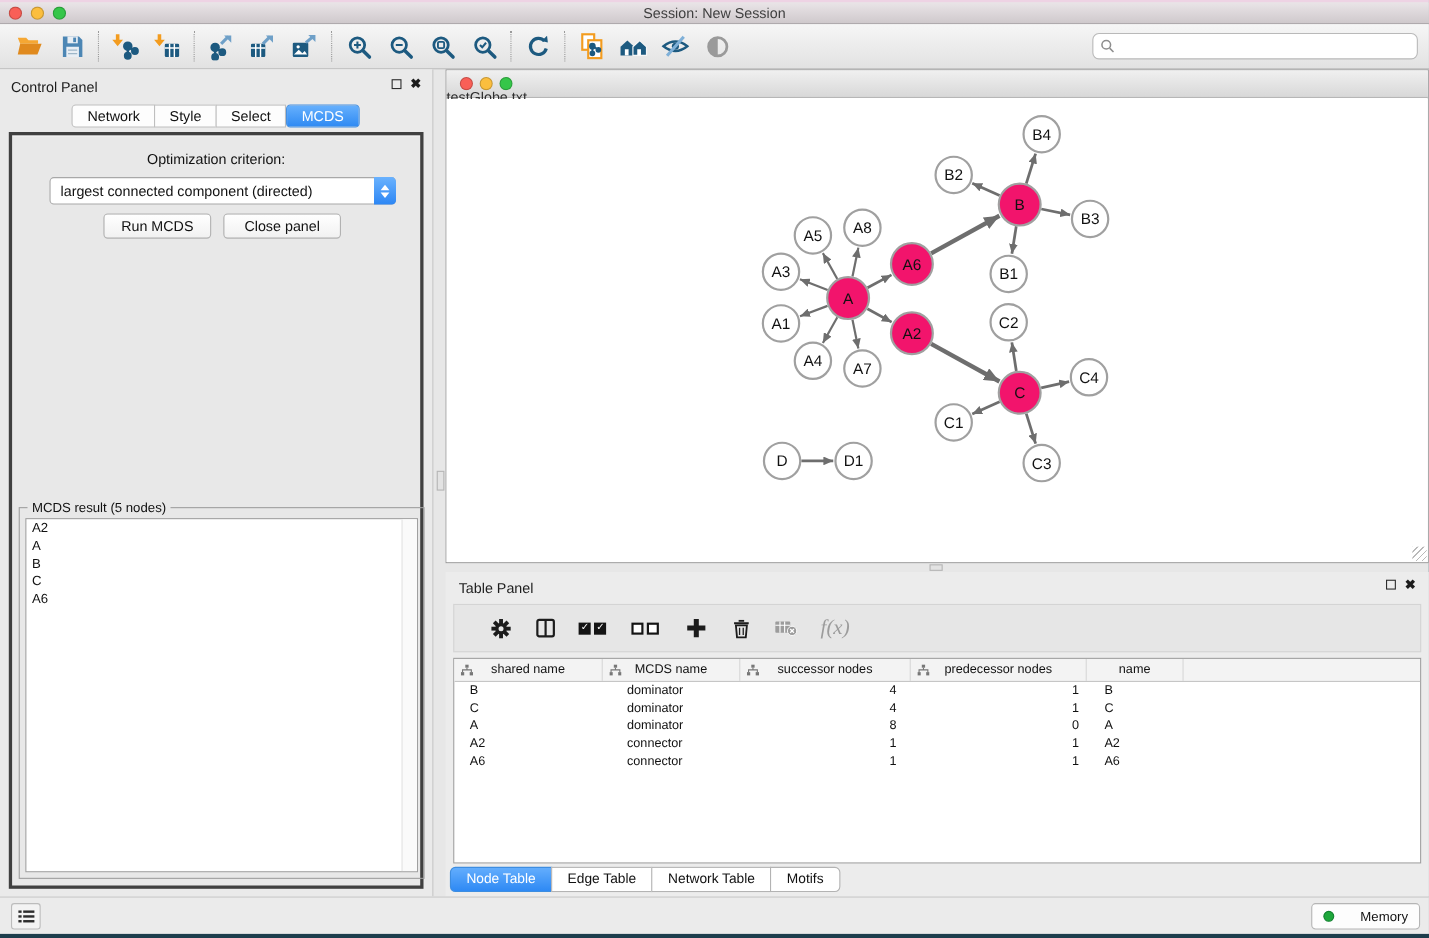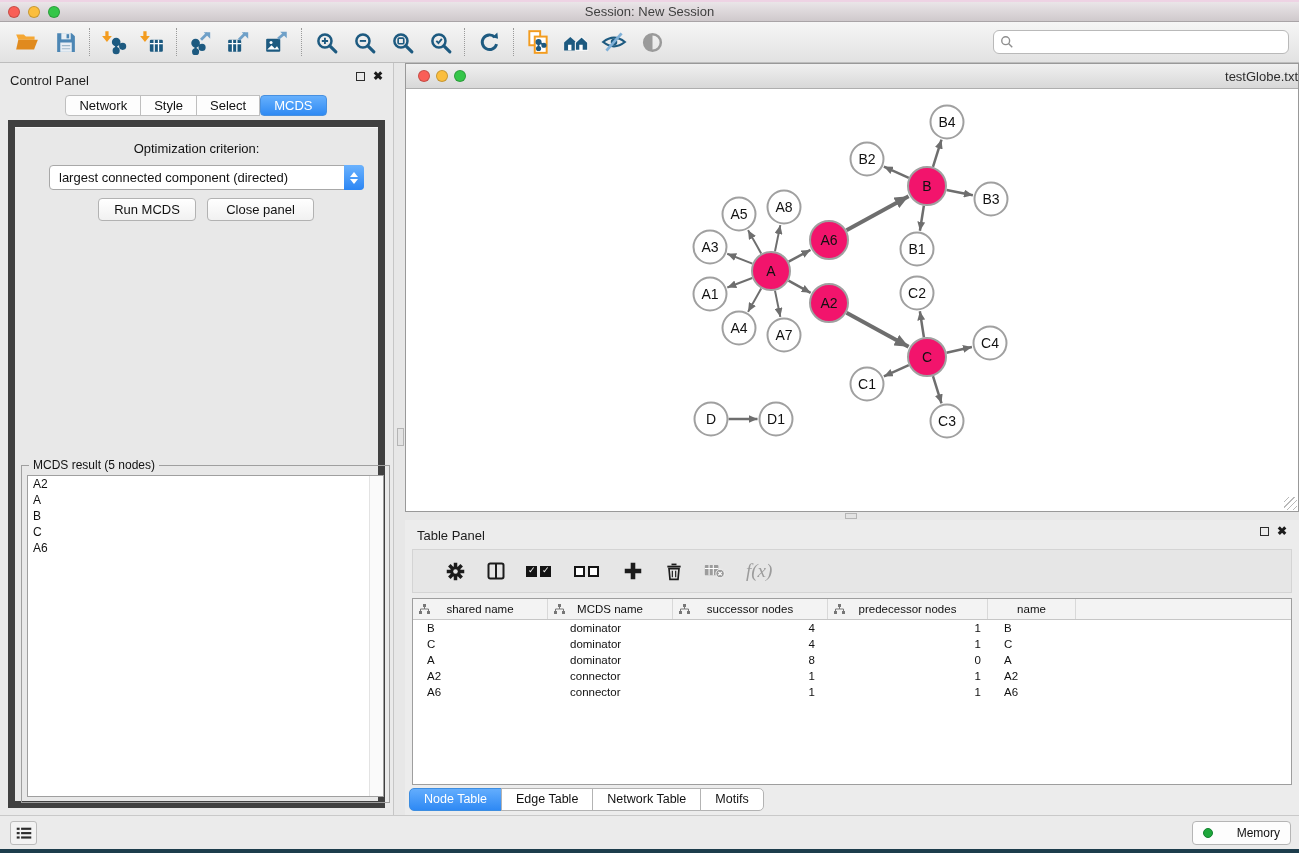--- a/index.html
+++ b/index.html
@@ -32,42 +32,42 @@
   .panel-title{font-size:13px;color:#1d1d1d}
   .panel-btns{position:absolute;right:6px;top:0;display:flex;gap:8px;align-items:center}
   .float-ico{width:9px;height:9px;border:1.5px solid #2c2c2c;display:inline-block}
   .close-ico{font-size:12px;font-weight:bold;color:#1c1c1c;line-height:10px}
   .cp-header{position:absolute;left:10px;right:4px;top:8px;height:16px}
   .cp-tabs{position:absolute;left:0;top:32px;width:100%;display:flex;justify-content:center}
   .tab{height:21px;padding:2px 13px;font-size:13px;color:#111;background:#fdfdfd;border:1px solid #bfbfbf;margin-left:-1px;cursor:pointer}
   .tab:first-child{border-radius:4px 0 0 4px}
   .tab.active{background:linear-gradient(#66b0fd,#2f8af3);color:#fff;border-color:#4790e0;border-radius:4px;margin-left:0}
   .cp-body{position:absolute;left:8px;top:57px;width:377px;height:688px;background:#e8e8e8;
-    border:7px solid #404040;box-shadow:inset 0 1px 0 #f4f4f4}
+    border:3px solid #404040;box-shadow:inset 0 1px 0 #f4f4f4}
   .crit-label{position:absolute;left:0;right:0;top:14px;text-align:center;font-size:13px;color:#111}
   .combo{position:absolute;left:34px;top:38px;width:315px;height:25px;background:#fff;border:1px solid #a8a8a8;
     border-radius:4px;display:flex;align-items:center;padding-left:9px;font-size:13px;color:#111;cursor:pointer}
   .stepper{position:absolute;right:-1px;top:-1px;width:20px;height:25px;border-radius:0 4px 4px 0;
     background:linear-gradient(#6ab2fe,#2c86f4);display:flex;flex-direction:column;align-items:center;justify-content:center;gap:2px}
   .chev-up{width:0;height:0;border-left:4px solid transparent;border-right:4px solid transparent;border-bottom:5px solid #fff}
   .chev-dn{width:0;height:0;border-left:4px solid transparent;border-right:4px solid transparent;border-top:5px solid #fff}
   .btn{position:absolute;height:23px;background:linear-gradient(#ffffff,#f1f1f1);border:1px solid #b2b2b2;
     border-radius:4px;font-size:13px;color:#111;cursor:pointer;font-family:"Liberation Sans",sans-serif}
   .fieldset{position:absolute;left:6px;top:338px;width:369px;height:338px;border:1px solid #9f9f9f}
   .fieldset .legend{position:absolute;top:-8px;left:7px;background:#e8e8e8;padding:0 4px;font-size:12px;color:#111}
   .listbox{position:absolute;left:5px;right:5px;top:9px;bottom:5px;background:#fff;border:1px solid #9f9f9f;overflow:hidden}
   .scrolltrack{position:absolute;right:0;top:0;bottom:0;width:14px;background:#fafafa;border-left:1px solid #e3e3e3}
   .ritem{font-size:12px;color:#111;height:16px;line-height:16px;padding-left:5px}
 
   
   .nwin{position:absolute;left:405px;top:63px;width:894px;height:449px;background:#fff;border:1px solid #999}
   .nw-titlebar{position:absolute;left:0;top:0;right:0;height:25px;
     background:linear-gradient(#f0f0f0,#d8d8d8);border-bottom:1px solid #aeaeae}
   .nw-titlebar .lights{top:6px;left:12px;gap:6px}
-  .nw-title{position:absolute;left:0;right:0;top:5px;text-align:right;font-size:13px;color:#2e2e2e}
+  .nw-title{position:absolute;left:0;right:0;top:17px;text-align:left;font-size:13px;color:#2e2e2e}
   .nw-content{position:absolute;left:0;top:26px;right:0;bottom:0;background:#fff}
   .resize-corner{position:absolute;right:1px;bottom:1px;width:13px;height:13px;
     background:repeating-linear-gradient(135deg,transparent 0 3px,#b9b9b9 3px 4px)}
   .grip{position:absolute;background:#e3e3e3;border:1px solid #b5b5b5}
 
   
   .tpanel{position:absolute;left:405px;top:520px;width:894px;height:295px;background:#ececec}
   .tp-header{position:absolute;left:12px;right:6px;top:6px;height:16px}
   .tp-toolbar{position:absolute;left:7px;top:29px;width:880px;height:44px;background:#e6e6e6;
     border:1px solid #d4d4d4;display:flex;align-items:center;padding-left:32px;gap:20px}

